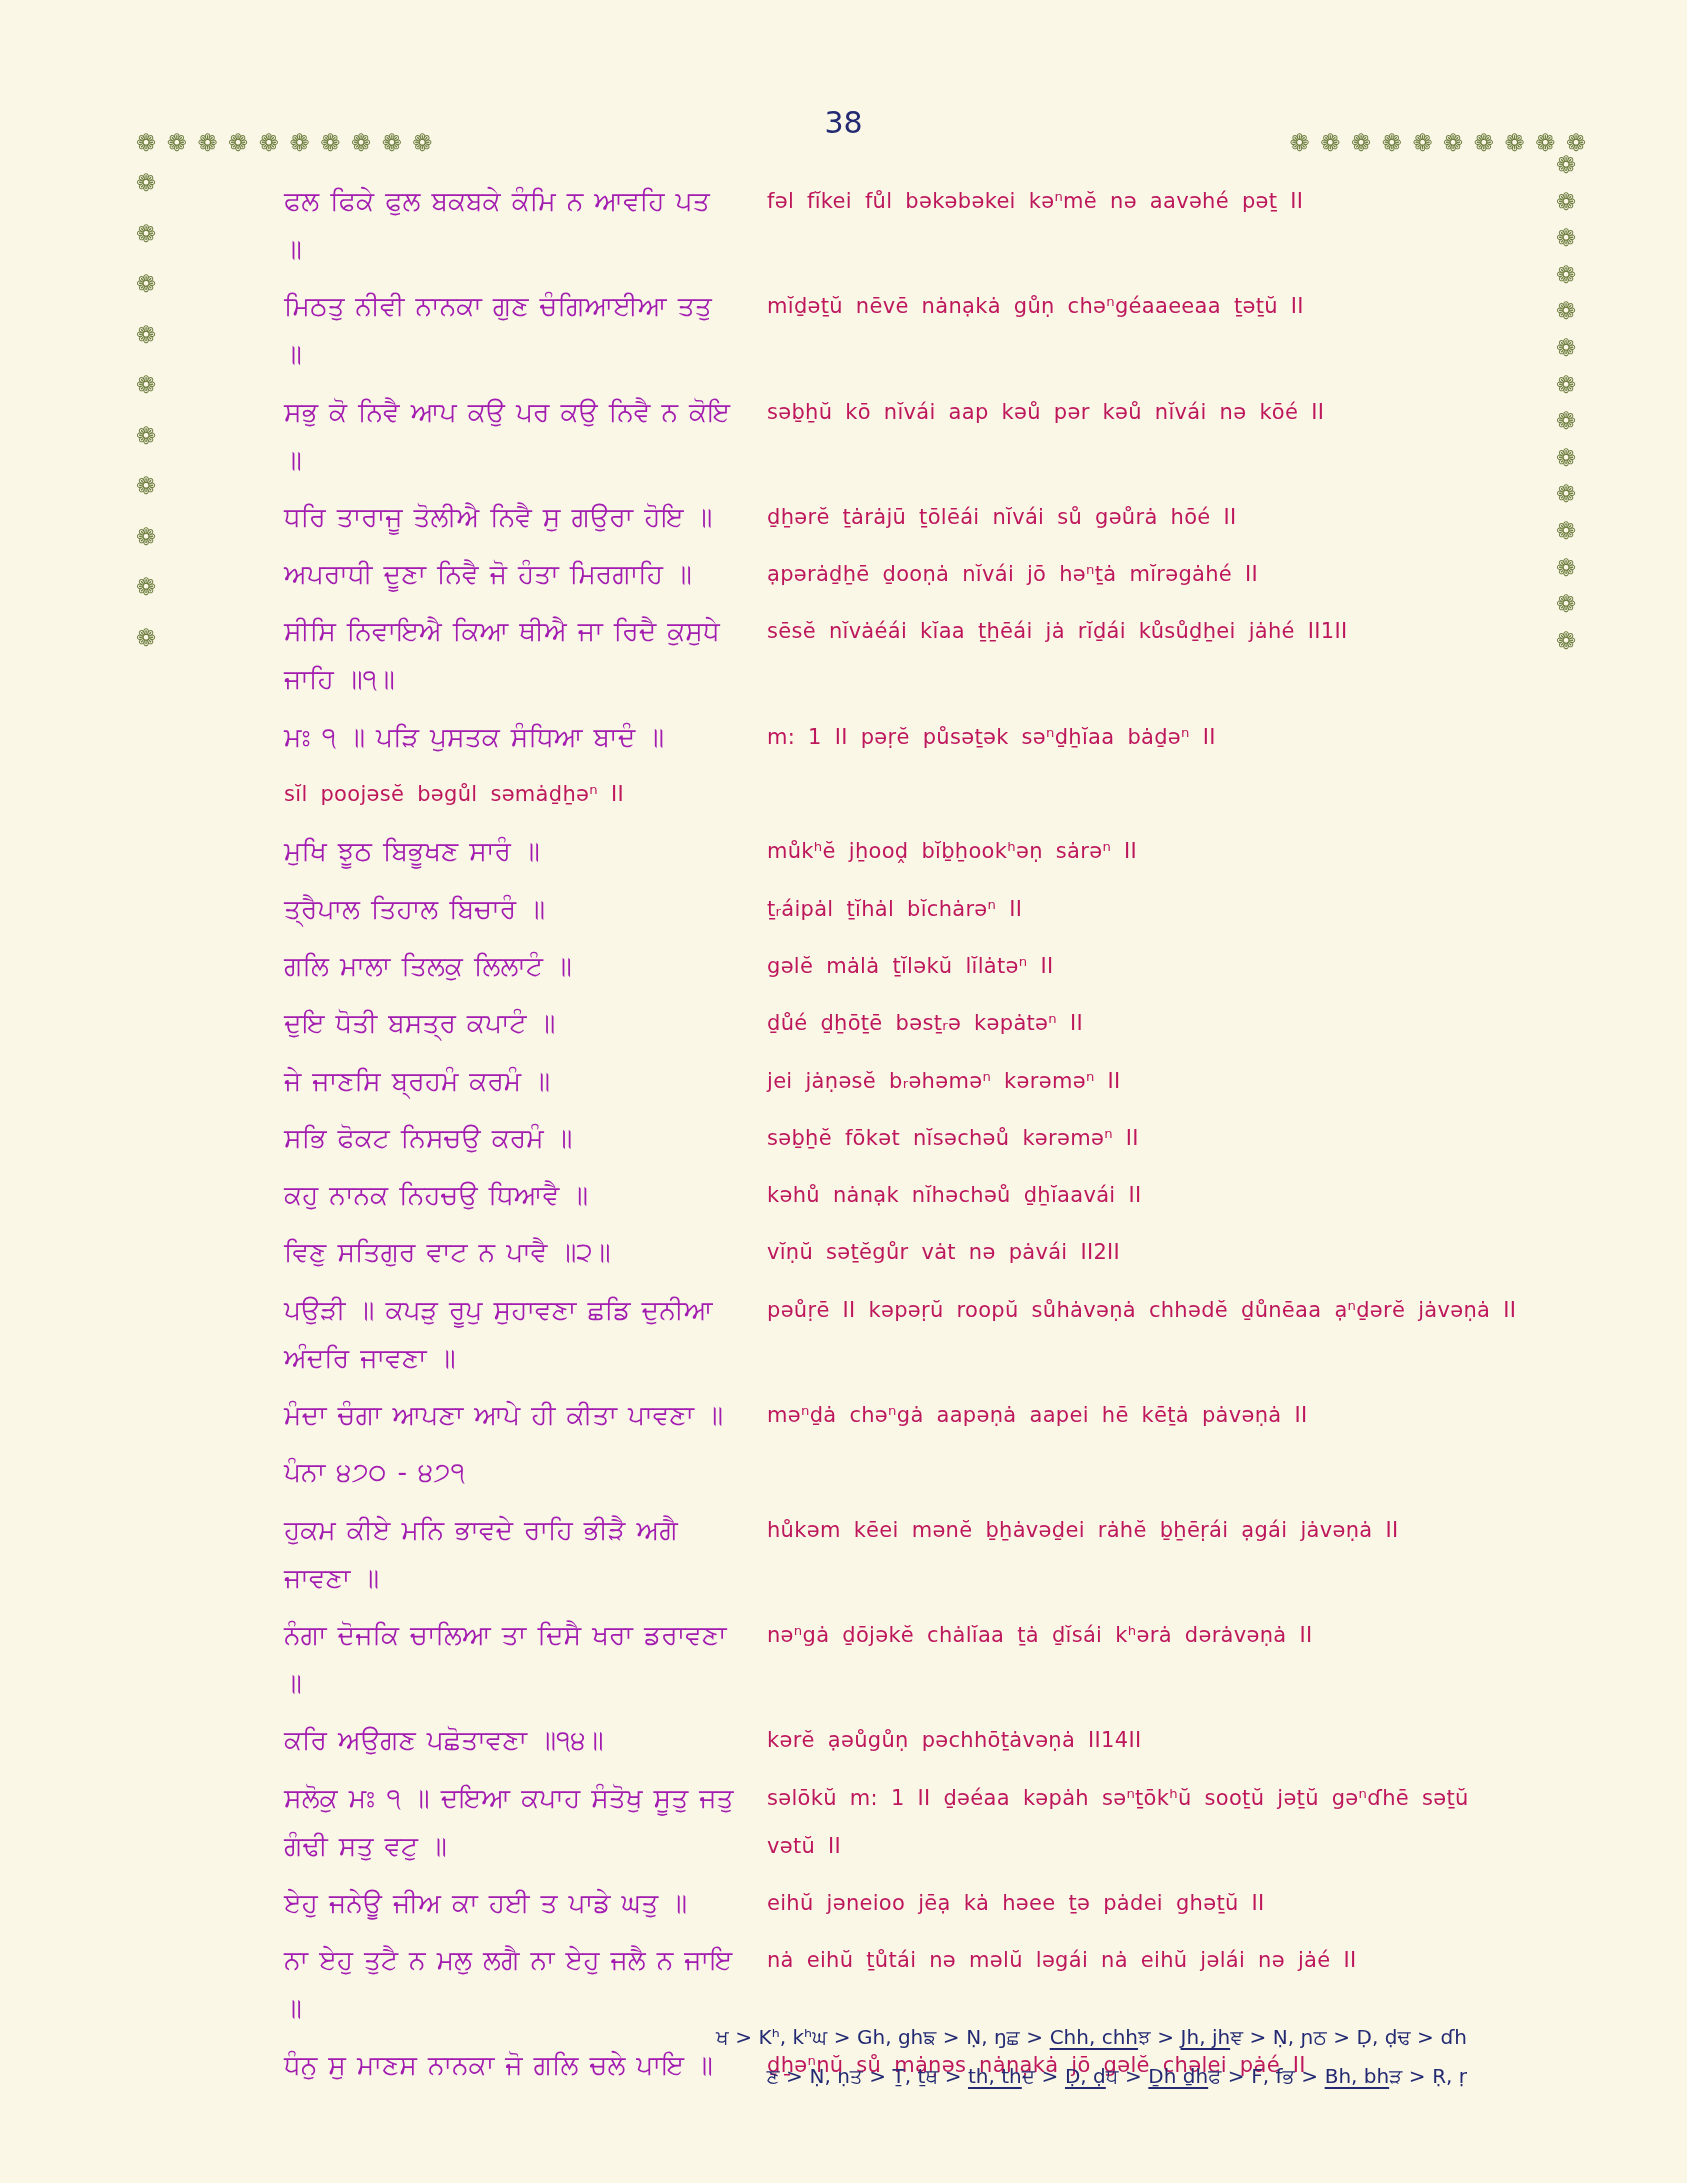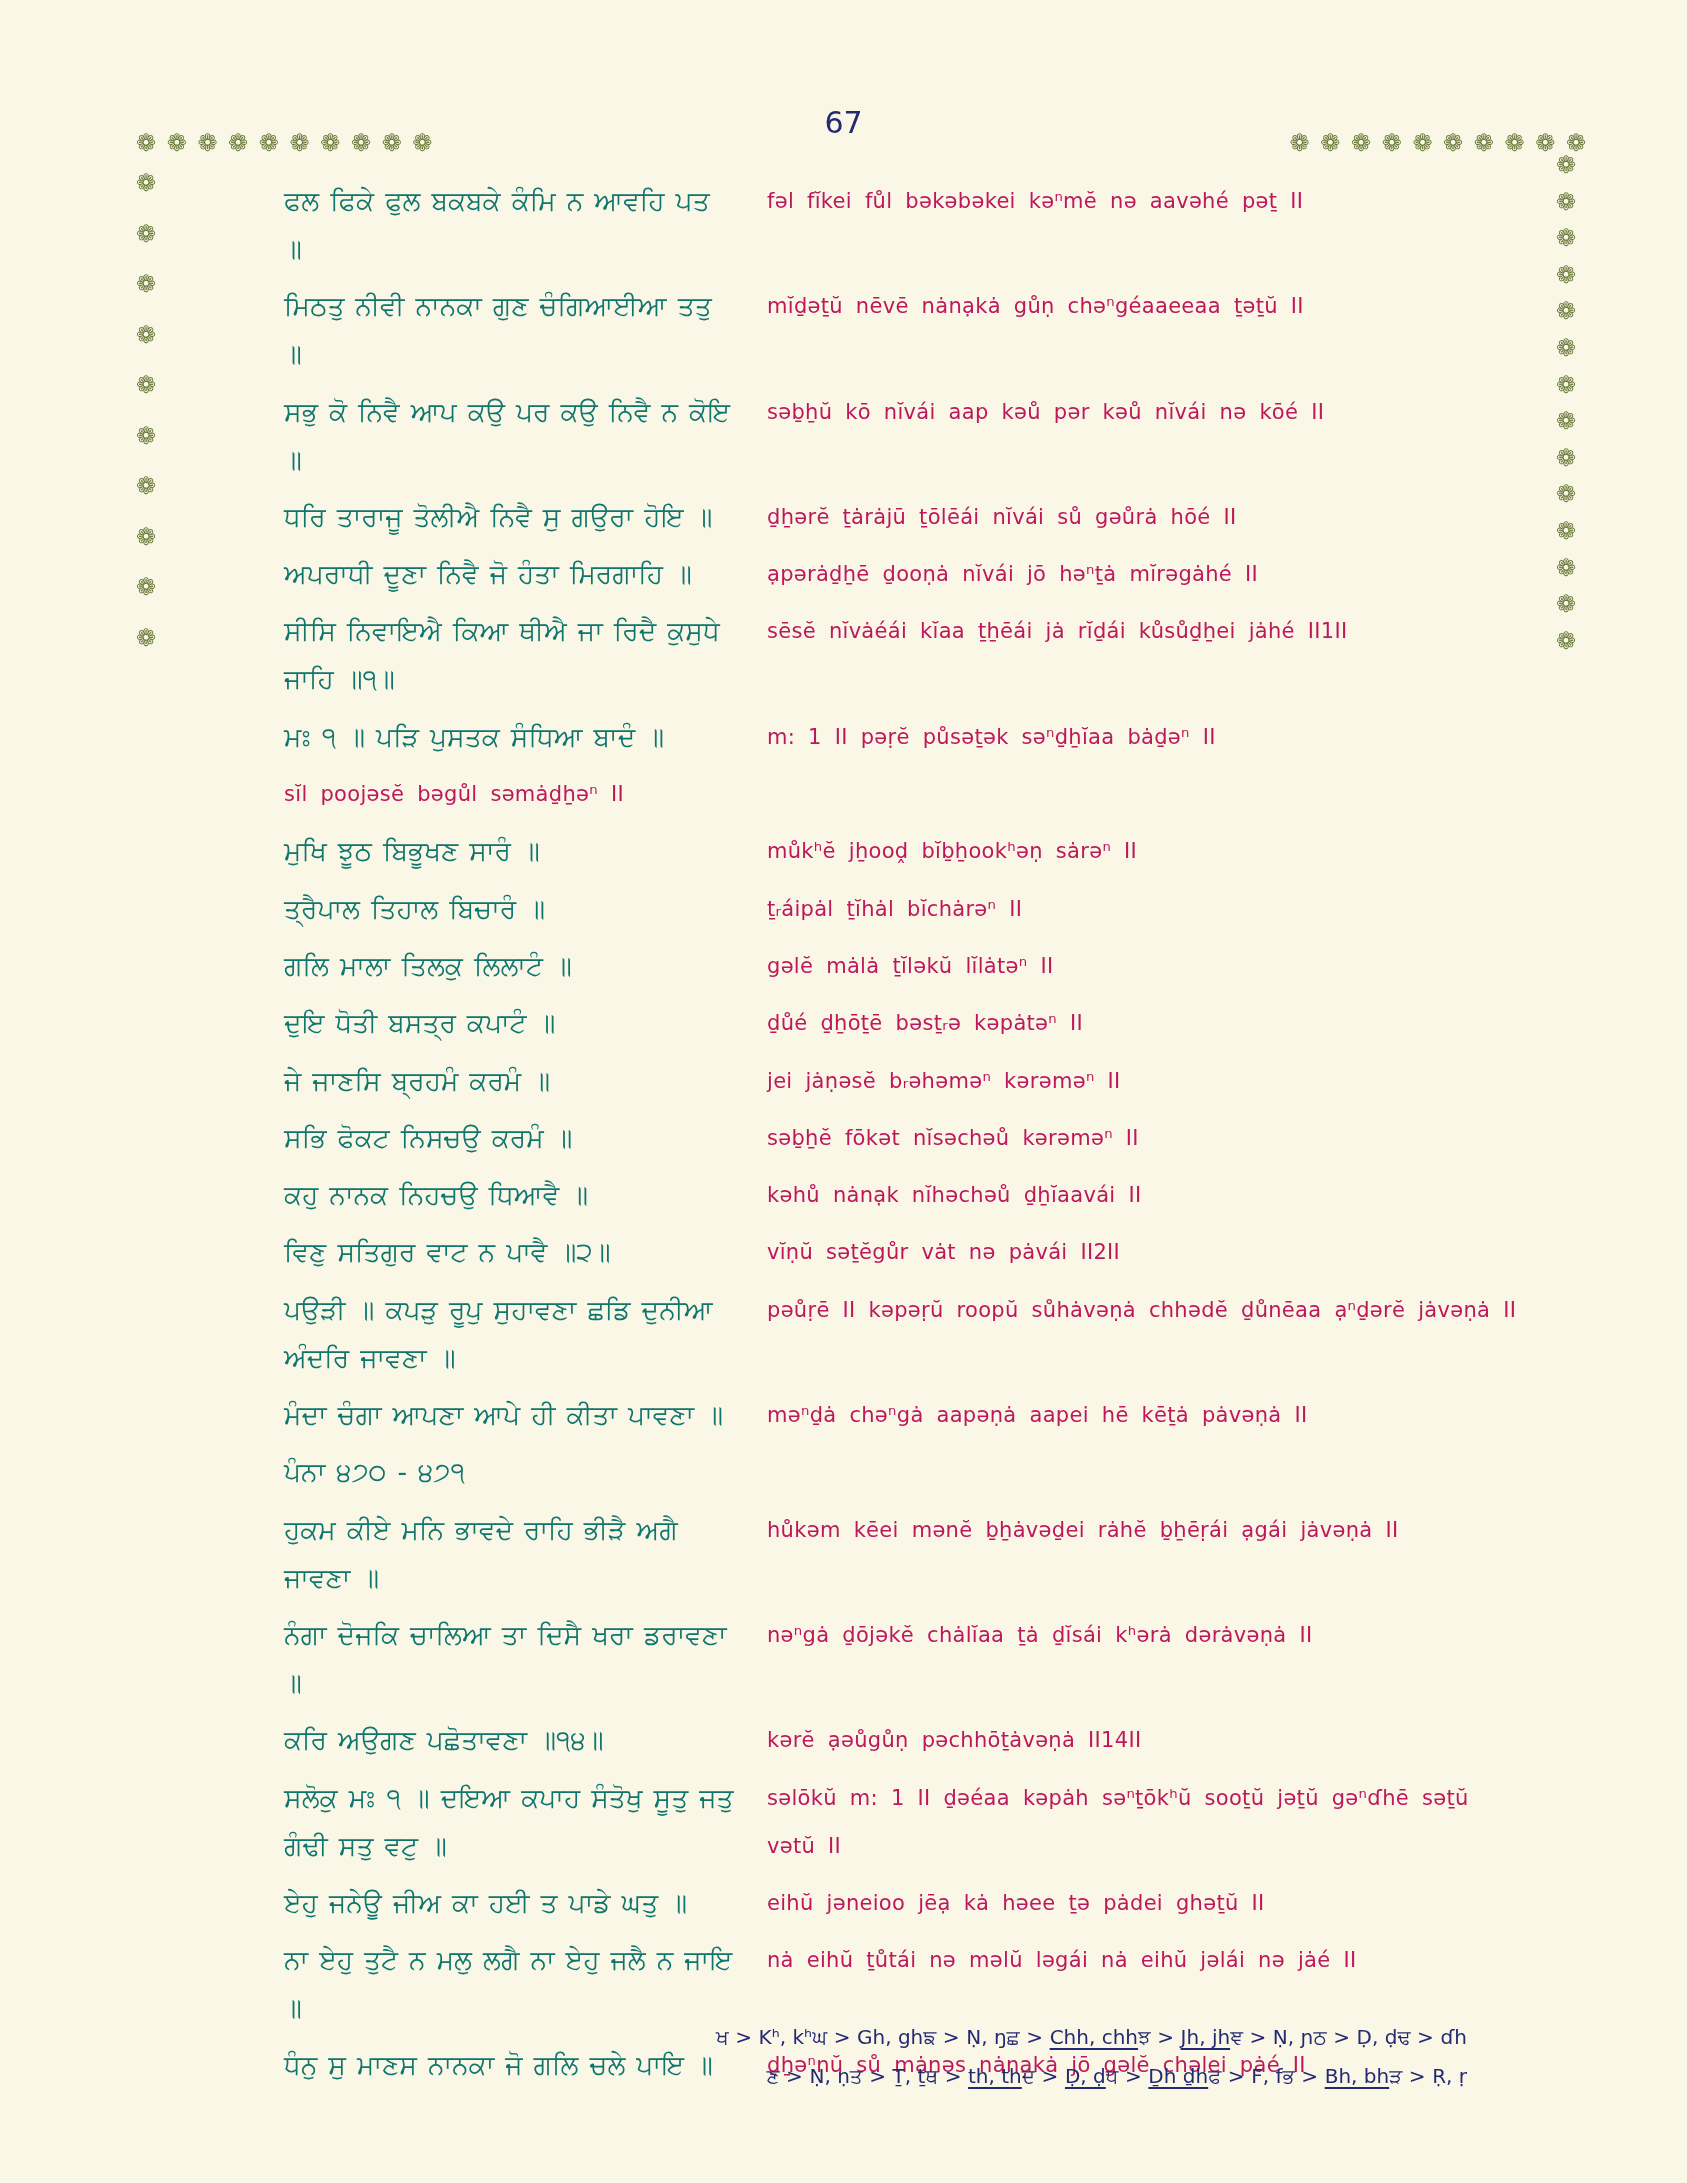--- a/index.html
+++ b/index.html
@@ -30,21 +30,21 @@
   .content{
     position:absolute;left:284px;top:177px;width:1244px;
   }
   .verse-row{
     display:grid;
     grid-template-columns:450px 761px;
     column-gap:33px;
     margin-bottom:9.3px;
   }
   .verse-row .gurmukhi{
-    font-size:26.5px;line-height:48px;color:#0f766e;
+    font-size:26.5px;line-height:48px;color:#a21caf;
     word-spacing:2.6px;
   }
   .verse-row .latin{
     font-size:21px;line-height:48px;color:#be185d;
     word-spacing:6px;letter-spacing:0.3px;
   }
   .verse-row.center .gurmukhi,
   .verse-row.center .latin{text-align:left;}
   .legend{
     position:absolute;left:283px;top:2023px;width:1184px;
@@ -56,21 +56,21 @@
   }
   .legend-item{white-space:nowrap;}
   .legend-item .sep{margin:0 6.6px;}
   .legend-item .lat.u{text-decoration:underline;text-underline-offset:4px;}
 </style>
 </head>
 <body>
 
 <div class="page">
 
-  <div class="page-number">67</div>
+  <div class="page-number">38</div>
 
   <div class="flower-row left">
       <span>❁</span>
       <span>❁</span>
       <span>❁</span>
       <span>❁</span>
       <span>❁</span>
       <span>❁</span>
       <span>❁</span>
       <span>❁</span>

